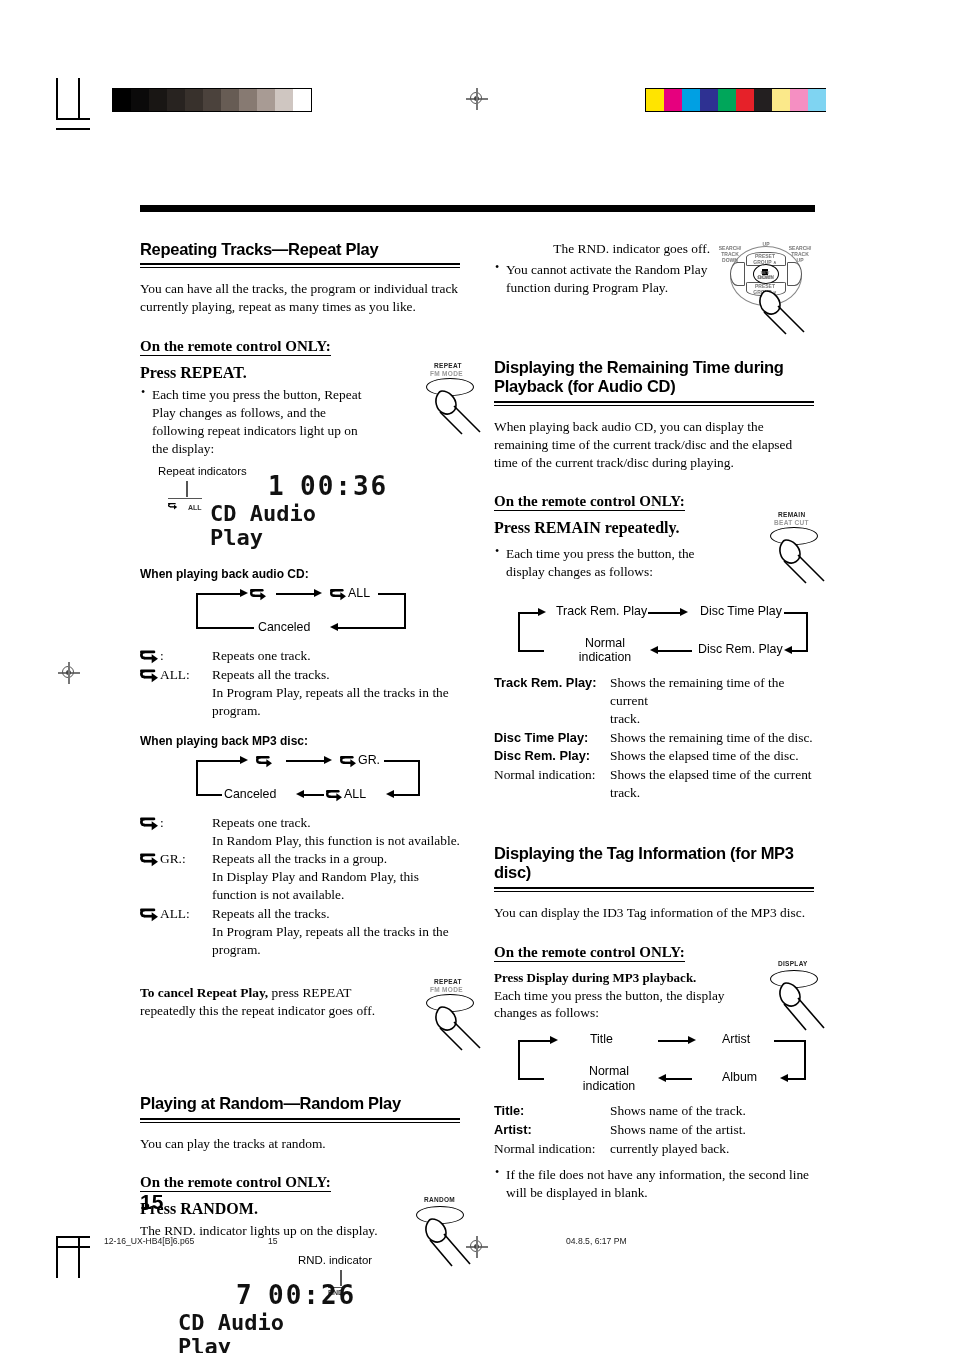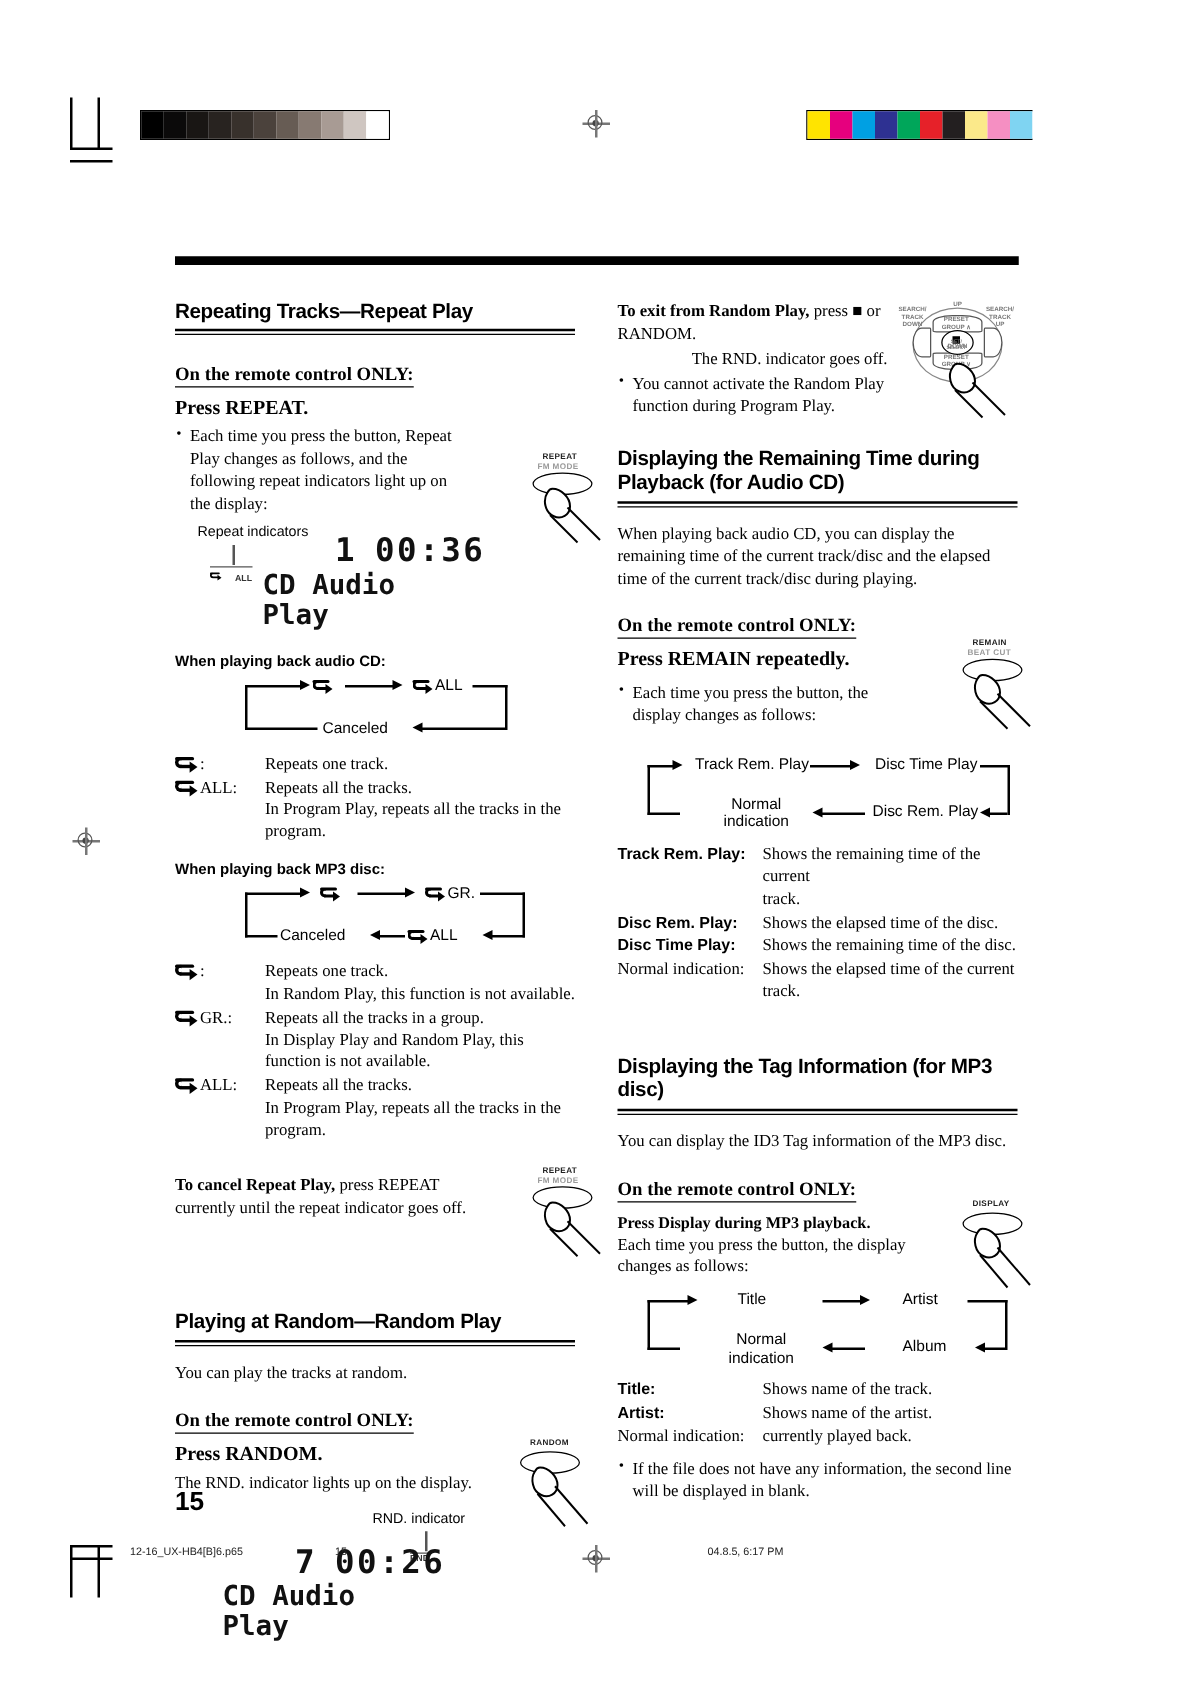--- a/index.html
+++ b/index.html
@@ -175,20 +175,21 @@
 
   <div class="content">
     <div class="rule-top"></div>
 
     <div class="cols">
 
       <div class="col">
 
         <h2 class="sec">Repeating Tracks—Repeat Play</h2>
         <div class="sec-rule"></div>
+        <p>You can have all the tracks, the program or individual track currently playing, repeat as many times as you like.</p>
 
         <div class="sub-ul">On the remote control ONLY:</div>
         <div class="press">Press REPEAT.</div>
 
         
         <div class="btnill" style="left:278px;top:122px;">
           <div class="lab1">REPEAT</div>
           <div class="lab2">FM MODE</div>
           <div class="cap-e"></div>
           <div class="finger" style="left:14px;top:26px;">
@@ -345,21 +346,21 @@
               <div>Repeats all the tracks.</div>
               <div>In Program Play, repeats all the tracks in the</div>
               <div>program.</div>
             </div>
           </div>
         </div>
 
         
         <div style="position:relative;margin-top:26px;">
           <p style="padding-right:76px;">
-            <b>To cancel Repeat Play,</b><span> press REPEAT currently until the repeat indicator goes off.</span>
+            <b>To cancel Repeat Play,</b><span> press REPEAT repeatedly this the repeat indicator goes off.</span>
           </p>
           <div class="btnill" style="left:278px;top:-6px;">
             <div class="lab1">REPEAT</div>
             <div class="lab2">FM MODE</div>
             <div class="cap-e"></div>
             <div class="finger" style="left:14px;top:26px;">
               <svg width="60" height="48" viewBox="0 0 60 48">
                 <path d="M6 6 C2 12 4 22 11 25 C17 28 24 24 24 17 C24 10 17 3 10 3 C8 3 7 4 6 6 Z" fill="#fff" stroke="#000" stroke-width="1.6"></path>
                 <path d="M22 18 L48 44" stroke="#000" stroke-width="1.6" fill="none"></path>
                 <path d="M8 24 L30 46" stroke="#000" stroke-width="1.6" fill="none"></path>
@@ -401,23 +402,20 @@
             <div class="lcd-num" style="left:128px;top:26px;">00:26</div>
             <div class="lcd-txt" style="left:38px;top:56px;">CD Audio</div>
             <div class="lcd-txt" style="left:38px;top:80px;">Play</div>
           </div>
         </div>
       </div>
 
       <div class="col">
 
         <div style="position:relative;min-height:100px;">
-          <p style="padding-right:104px;margin-bottom:2px;">
-            <b>To exit from Random Play,</b><span> press ■ or RANDOM.</span>
-          </p>
           <p style="padding-right:104px;margin-bottom:3px;text-align:right;">The RND. indicator goes off.</p>
           <ul class="bul">
             <li style="padding-right:104px;">You cannot activate the Random Play function during Program Play.</li>
           </ul>
 
           <div class="dpad" style="left:226px;top:2px;">
             <div class="ring"></div>
             <div class="seg t"></div>
             <div class="seg b"></div>
             <div class="seg l"></div>
@@ -488,29 +486,29 @@
 
           <div style="margin-top:4px;">
             <div class="def def-sans">
               <div class="k" style="width:116px;">Track Rem. Play:</div>
               <div class="v">
                 <div>Shows the remaining time of the current</div>
                 <div>track.</div>
               </div>
             </div>
             <div class="def def-sans">
+              <div class="k" style="width:116px;">Disc Time Play:</div>
+              <div class="v">
+                <div>Shows the remaining time of the disc.</div>
+              </div>
+            </div>
+            <div class="def def-sans">
               <div class="k" style="width:116px;">Disc Rem. Play:</div>
               <div class="v">
                 <div>Shows the elapsed time of the disc.</div>
-              </div>
-            </div>
-            <div class="def def-sans">
-              <div class="k" style="width:116px;">Disc Time Play:</div>
-              <div class="v">
-                <div>Shows the remaining time of the disc.</div>
               </div>
             </div>
             <div class="def">
               <div class="k" style="width:116px;">Normal indication:</div>
               <div class="v">
                 <div>Shows the elapsed time of the current</div>
                 <div>track.</div>
               </div>
             </div>
           </div>

